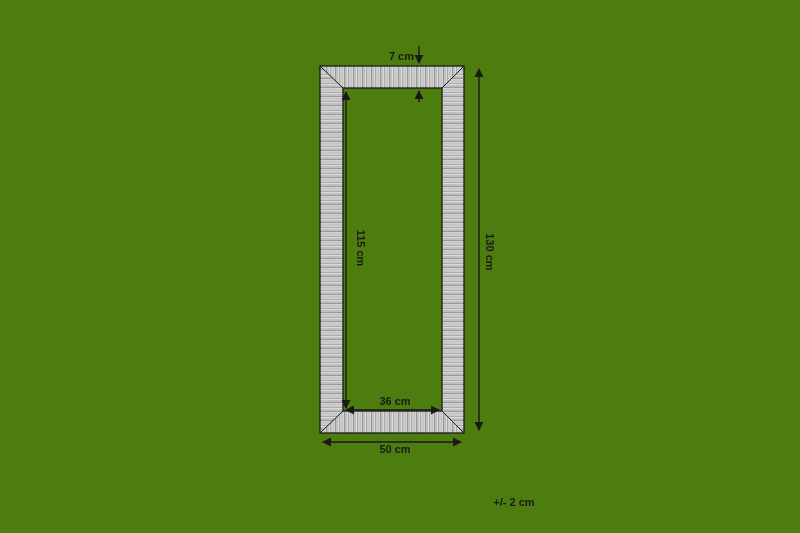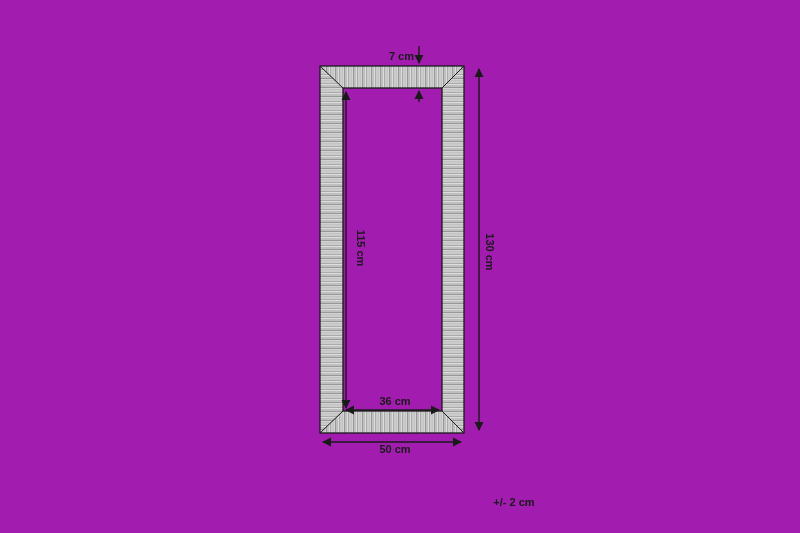--- a/index.html
+++ b/index.html
@@ -5,21 +5,21 @@
   html, body {
     margin: 0;
     padding: 0;
     background: #ffffff;
     font-family: "Liberation Sans", sans-serif;
   }
   .stage {
     position: relative;
     width: 800px;
     height: 533px;
-    background: #a21caf;
+    background: #4d7c0f;
     overflow: hidden;
   }
   svg { display: block; }
   .dim-text {
     font-family: "Liberation Sans", sans-serif;
     font-size: 11px;
     font-weight: bold;
     fill: #1a1a1a;
   }
   .outline {

